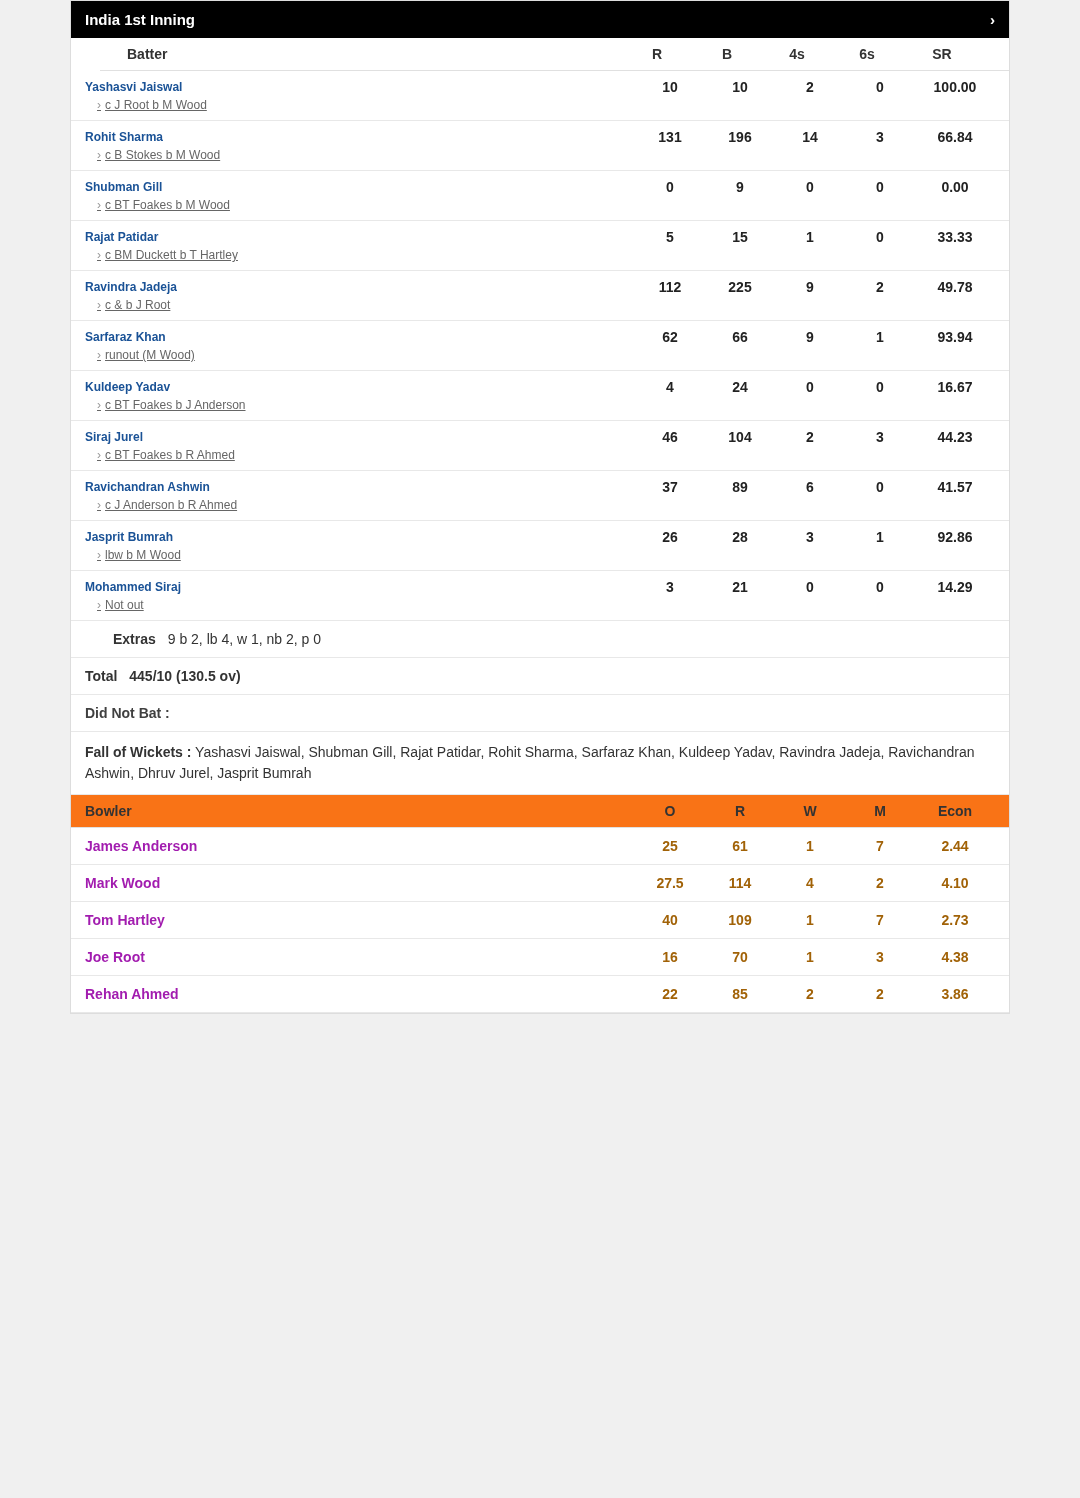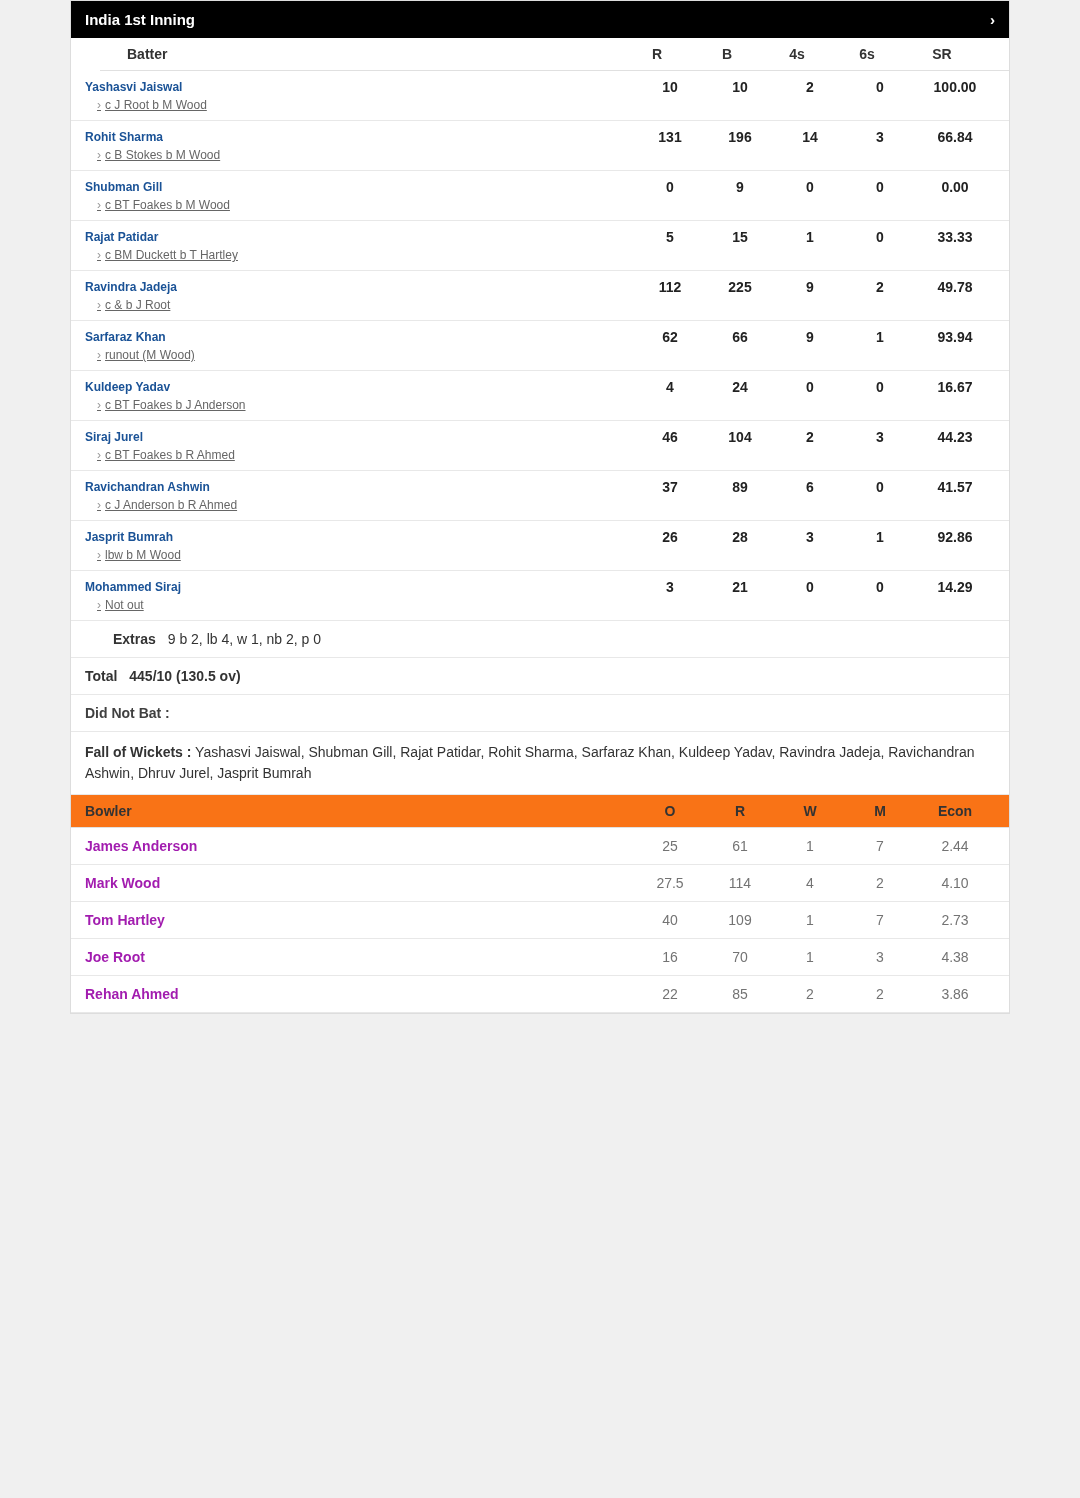--- a/index.html
+++ b/index.html
@@ -142,22 +142,22 @@
       align-items: center;
     }
 
     .bowler-name {
       color: #a21caf;
       font-weight: bold;
     }
 
     .bowler-stat {
       text-align: center;
-      font-weight: normal;
-      color: #737373;
+      font-weight: bold;
+      color: #a16207;
     }
   </style>
 </head>
 <body>
 
 <div class="scorecard">
 
   <div class="header">
     <span>India 1st Inning</span>
     <span>›</span>

